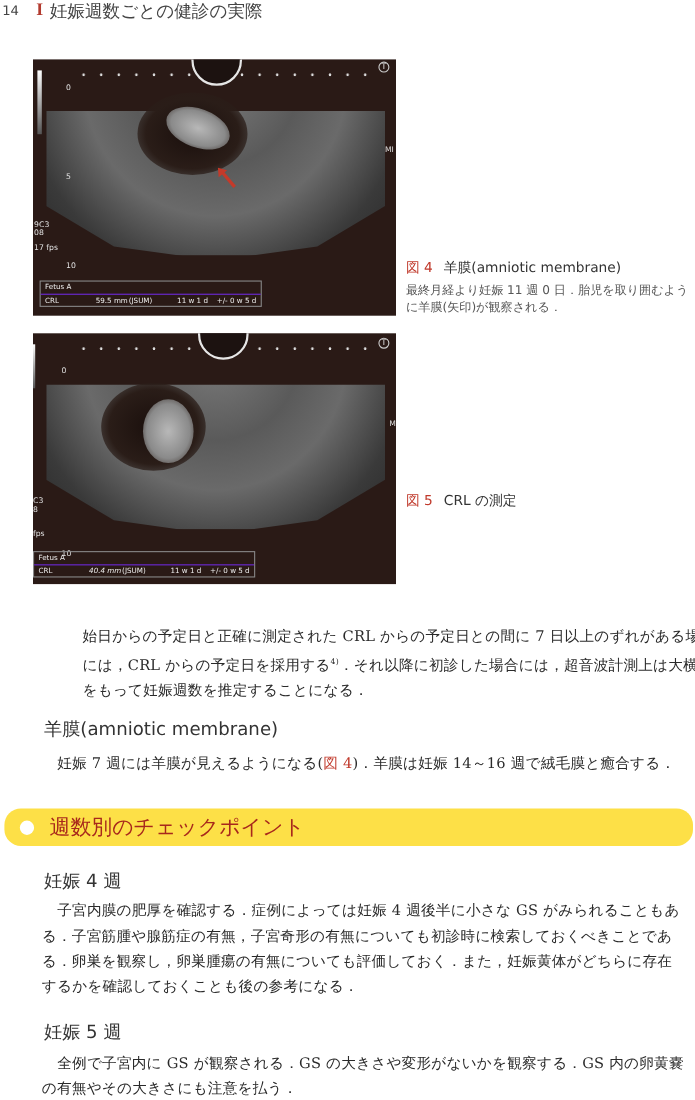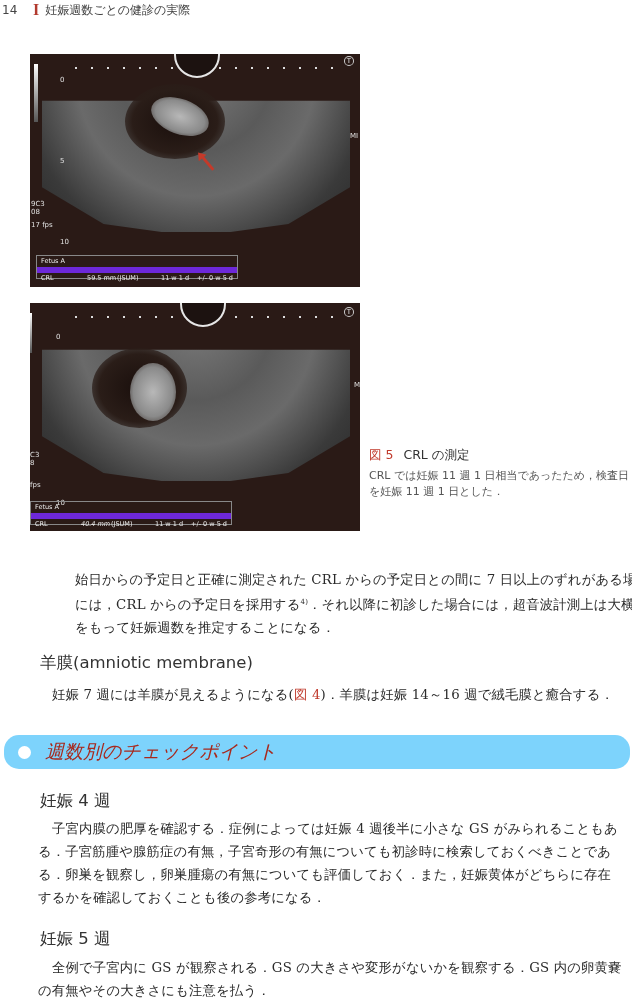--- a/index.html
+++ b/index.html
@@ -7,21 +7,21 @@
     width: 632px; height: 1000px; position: relative; overflow: hidden;
     font-family: "DejaVu Serif", "Liberation Serif", serif; color: #2a2a2a;
   }
   .header {
     position: absolute; left: 0; top: 0; height: 20px; width: 508px;
     font-family: "DejaVu Sans", "Liberation Sans", sans-serif;
     font-size: 12px; color: #444; display: flex; align-items: center;
   }
   .header .pg { margin-left: 2px; width: 26px; }
   .header .roman { color: #b23a2e; font-family: "Liberation Serif", serif; font-size: 16px; margin-left: 5px; margin-right: 6px; font-weight: bold; }
-  .header .chap { font-size: 12px; }
+  .header .chap { font-size: 16px; }
 
   .us {
     position: absolute; background: #2a1a16; overflow: hidden;
   }
   .us1 { left: 30px; top: 54px; width: 330px; height: 233px; }
   .us2 { left: 30px; top: 303px; width: 330px; height: 228px; }
   .us .fan {
     position: absolute; left: 12px; top: 18px; width: 308px; height: 160px;
     background: radial-gradient(ellipse at 50% 0%, #7c7c7c 0%, #5a5a5a 35%, #6a6a6a 55%, #3a3a3a 80%, #2a2a2a 100%);
     clip-path: polygon(0% 18%, 100% 18%, 100% 72%, 80% 95%, 50% 103%, 20% 95%, 0% 72%);
@@ -52,21 +52,21 @@
   }
   .us .arrow::before {
     content: ""; position: absolute; left: -4px; top: -5px;
     border-left: 5.5px solid transparent; border-right: 5.5px solid transparent; border-bottom: 7px solid #c43a2a;
   }
   .us .infobox {
     position: absolute; left: 6px; bottom: 8px; width: 200px; height: 22px;
     border: 1px solid #888; font-family: "DejaVu Sans", sans-serif; font-size: 6.5px; color: #eee;
   }
   .us .infobox .r1 { position: absolute; left: 4px; top: 1px; }
-  .us .infobox .r2 { position: absolute; left: 0; right: 0; top: 11px; border-top: 6px solid #6d28d9; height: 10px; }
+  .us .infobox .r2 { position: absolute; left: 0; right: 0; top: 11px; border-top: 1px solid #6d28d9; height: 10px; }
   .us .infobox .r2 span { position: absolute; top: 1px; }
 
   .caption { position: absolute; left: 369px; width: 262px; font-family: "DejaVu Sans", "Liberation Sans", sans-serif; }
   .caption .title { font-size: 12.5px; color: #333; margin-bottom: 4px; }
   .caption .title .fig { color: #c0392b; margin-right: 10px; }
   .caption .body { font-size: 11px; line-height: 15.5px; color: #555; }
   .cap1 { top: 235px; }
   .cap2 { top: 447px; }
 
   .para {
@@ -88,21 +88,21 @@
   .subhead::after {
     content: ""; position: absolute; left: -4px; right: -8px; bottom: -4px; height: 8px;
     background: #f3c9b3; border-radius: 4px; z-index: -1;
   }
   .sh1 { top: 652px; }
   .sh2 { top: 790px; }
   .sh3 { top: 928px; }
 
   .section-bar {
     position: absolute; left: 4px; top: 735px; width: 626px; height: 34px;
-    background: #7dd3fc; border-radius: 15px; display: flex; align-items: center; font-style: italic;
+    background: #fde047; border-radius: 15px; display: flex; align-items: center;
   }
   .section-bar .dot { width: 13px; height: 13px; background: #fff; border-radius: 50%; margin-left: 14px; margin-right: 14px; }
   .section-bar .txt { font-family: "DejaVu Sans", "Liberation Sans", sans-serif; font-size: 19px; color: #a8281c; }
 </style>
 </head>
 <body>
 
 <div class="header">
   <span class="pg">14</span>
   <span class="roman">I</span>
@@ -131,20 +131,24 @@
       <span style="left:4px;">CRL</span>
       <span style="left:50px;">59.5 mm</span>
       <span style="left:80px;">(JSUM)</span>
       <span style="left:124px;">11 w 1 d</span>
       <span style="left:160px;">+/- 0 w 5 d</span>
     </div>
   </div>
 </div>
 
 <div class="caption cap1">
+  <div class="title">
+    <span class="fig">図 4</span><span>羊膜(amniotic membrane)</span>
+  </div>
+  <div class="body">最終月経より妊娠 11 週 0 日．胎児を取り囲むように羊膜(矢印)が観察される．</div>
 </div>
 
 <div class="us us2">
   <div class="scalebar" style="left:-2px; height:40px;"></div>
   <div class="dots"></div>
   <div class="fan"></div>
   <div class="probe" style="left:150px;"></div>
   <div class="sac" style="left:62px; top:45px; width:95px; height:80px;"></div>
   <div class="fetus" style="left:100px; top:60px; width:46px; height:58px;"></div>
   <div class="lbl" style="left:26px; top:30px;">0</div>
@@ -164,21 +168,20 @@
       <span style="left:124px;">11 w 1 d</span>
       <span style="left:160px;">+/- 0 w 5 d</span>
     </div>
   </div>
 </div>
 
 <div class="caption cap2">
   <div class="title">
     <span class="fig">図 5</span><span>CRL の測定</span>
   </div>
-  <div class="body">CRL では妊娠 11 週 1 日相当であったため，検査日を妊娠 11 週 1 日とした．</div>
 </div>
 
 <div class="para p1">
   <span>始日からの予定日と正確に測定された CRL からの予定日との間に 7 日以上のずれがある場合には，CRL からの予定日を採用する</span><sup>4)</sup><span>．それ以降に初診した場合には，超音波計測上は大横径をもって妊娠週数を推定することになる．</span>
 </div>
 
 <div class="subhead sh1">羊膜(amniotic membrane)</div>
 <div class="para p2">
   <span class="indent"></span><span>妊娠 7 週には羊膜が見えるようになる(</span><span class="figref">図 4</span><span>)．羊膜は妊娠 14～16 週で絨毛膜と癒合する．</span>
 </div>

